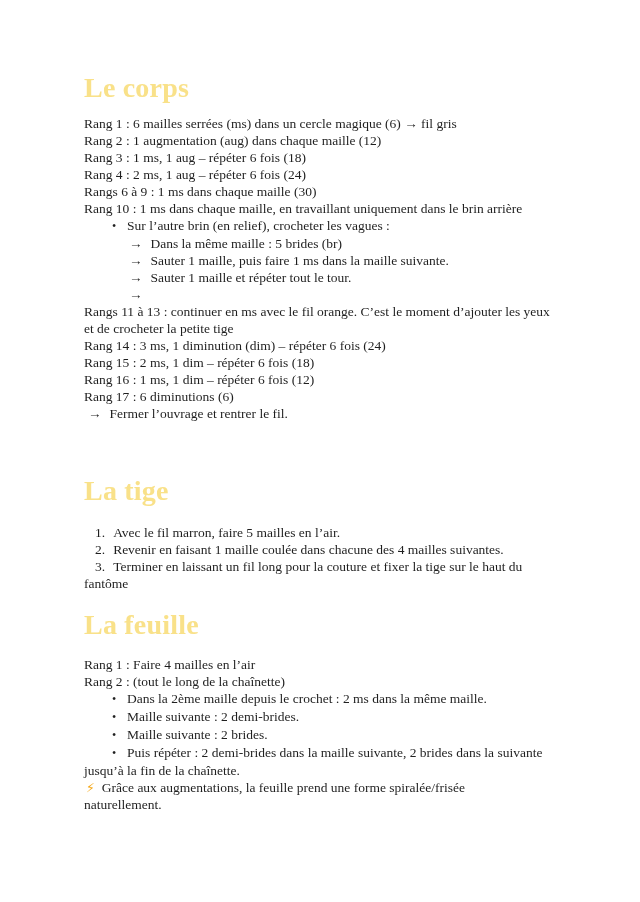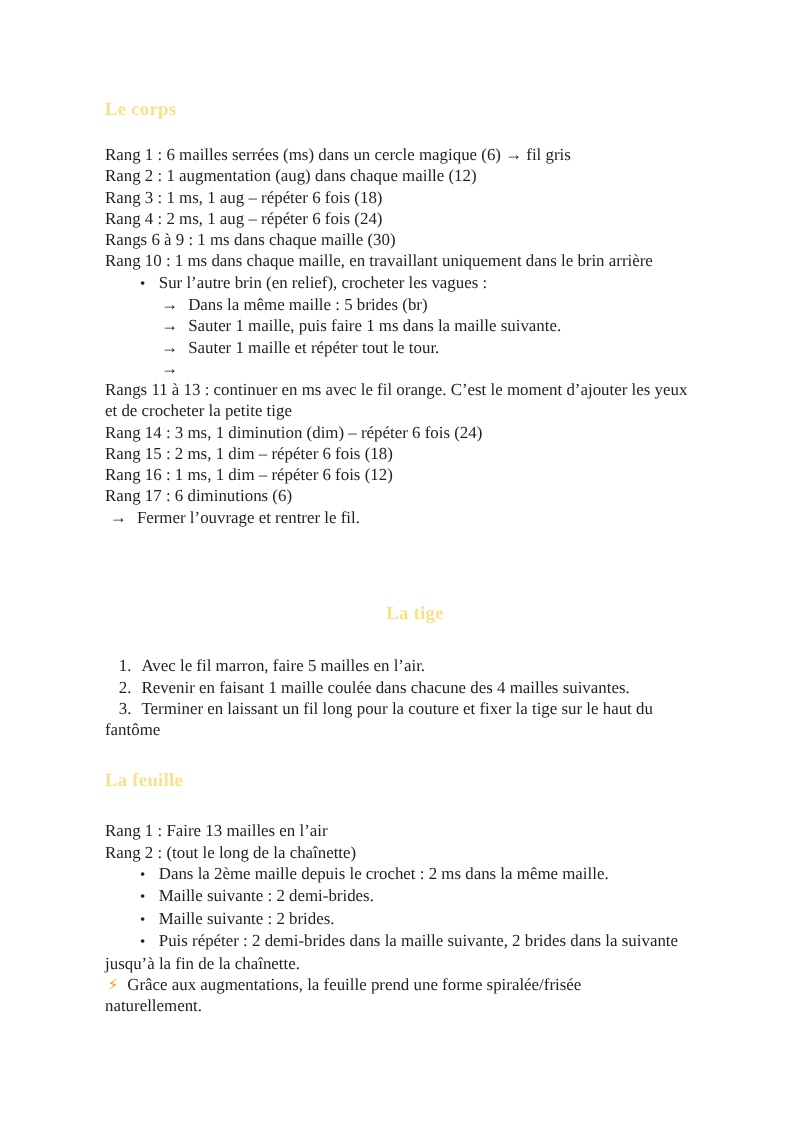--- a/index.html
+++ b/index.html
@@ -12,30 +12,30 @@
   }
   .page {
     width: 640px;
     height: 902px;
     background: var(--page-bg, #ffffff);
     color: var(--text-color, #1f1f1f);
     padding: 0 60px 0 84px;
   }
   .section { display: block; }
   .section-title {
-    font-size: 15px;
+    font-size: 28px;
     line-height: 26px;
     font-weight: 700;
     color: var(--heading-color, #f9e189);
     letter-spacing: 0.2px;
   }
   .section-0 { margin-top: 75px; }
   .section-0 .section-title { margin-bottom: 14px; }
   .section-1 { margin-top: 56px; }
-  .section-1 .section-title { margin-bottom: 20px; text-align: center; }
+  .section-1 .section-title { margin-bottom: 20px; }
   .section-2 { margin-top: 20px; }
   .section-2 .section-title { margin-bottom: 18px; }
   .line {
     font-size: 13.5px;
     line-height: 17px;
     white-space: nowrap;
     display: flex;
     align-items: baseline;
   }
   .marker { flex: 0 0 auto; }
@@ -143,21 +143,21 @@
           </div>
           <div class="line line-cont">
             <span class="line-text">fantôme</span>
           </div>
         </div>
       </section>
       <section class="section section-2">
         <h2 class="section-title">La feuille</h2>
         <div class="section-body">
           <div class="line line-text">
-            <span class="line-text">Rang 1 : Faire 13 mailles en l’air</span>
+            <span class="line-text">Rang 1 : Faire 4 mailles en l’air</span>
           </div>
           <div class="line line-text">
             <span class="line-text">Rang 2 : (tout le long de la chaînette)</span>
           </div>
           <div class="line line-bullet">
             <span class="marker">•</span>
             <span class="line-text">Dans la 2ème maille depuis le crochet : 2 ms dans la même maille.</span>
           </div>
           <div class="line line-bullet">
             <span class="marker">•</span>

